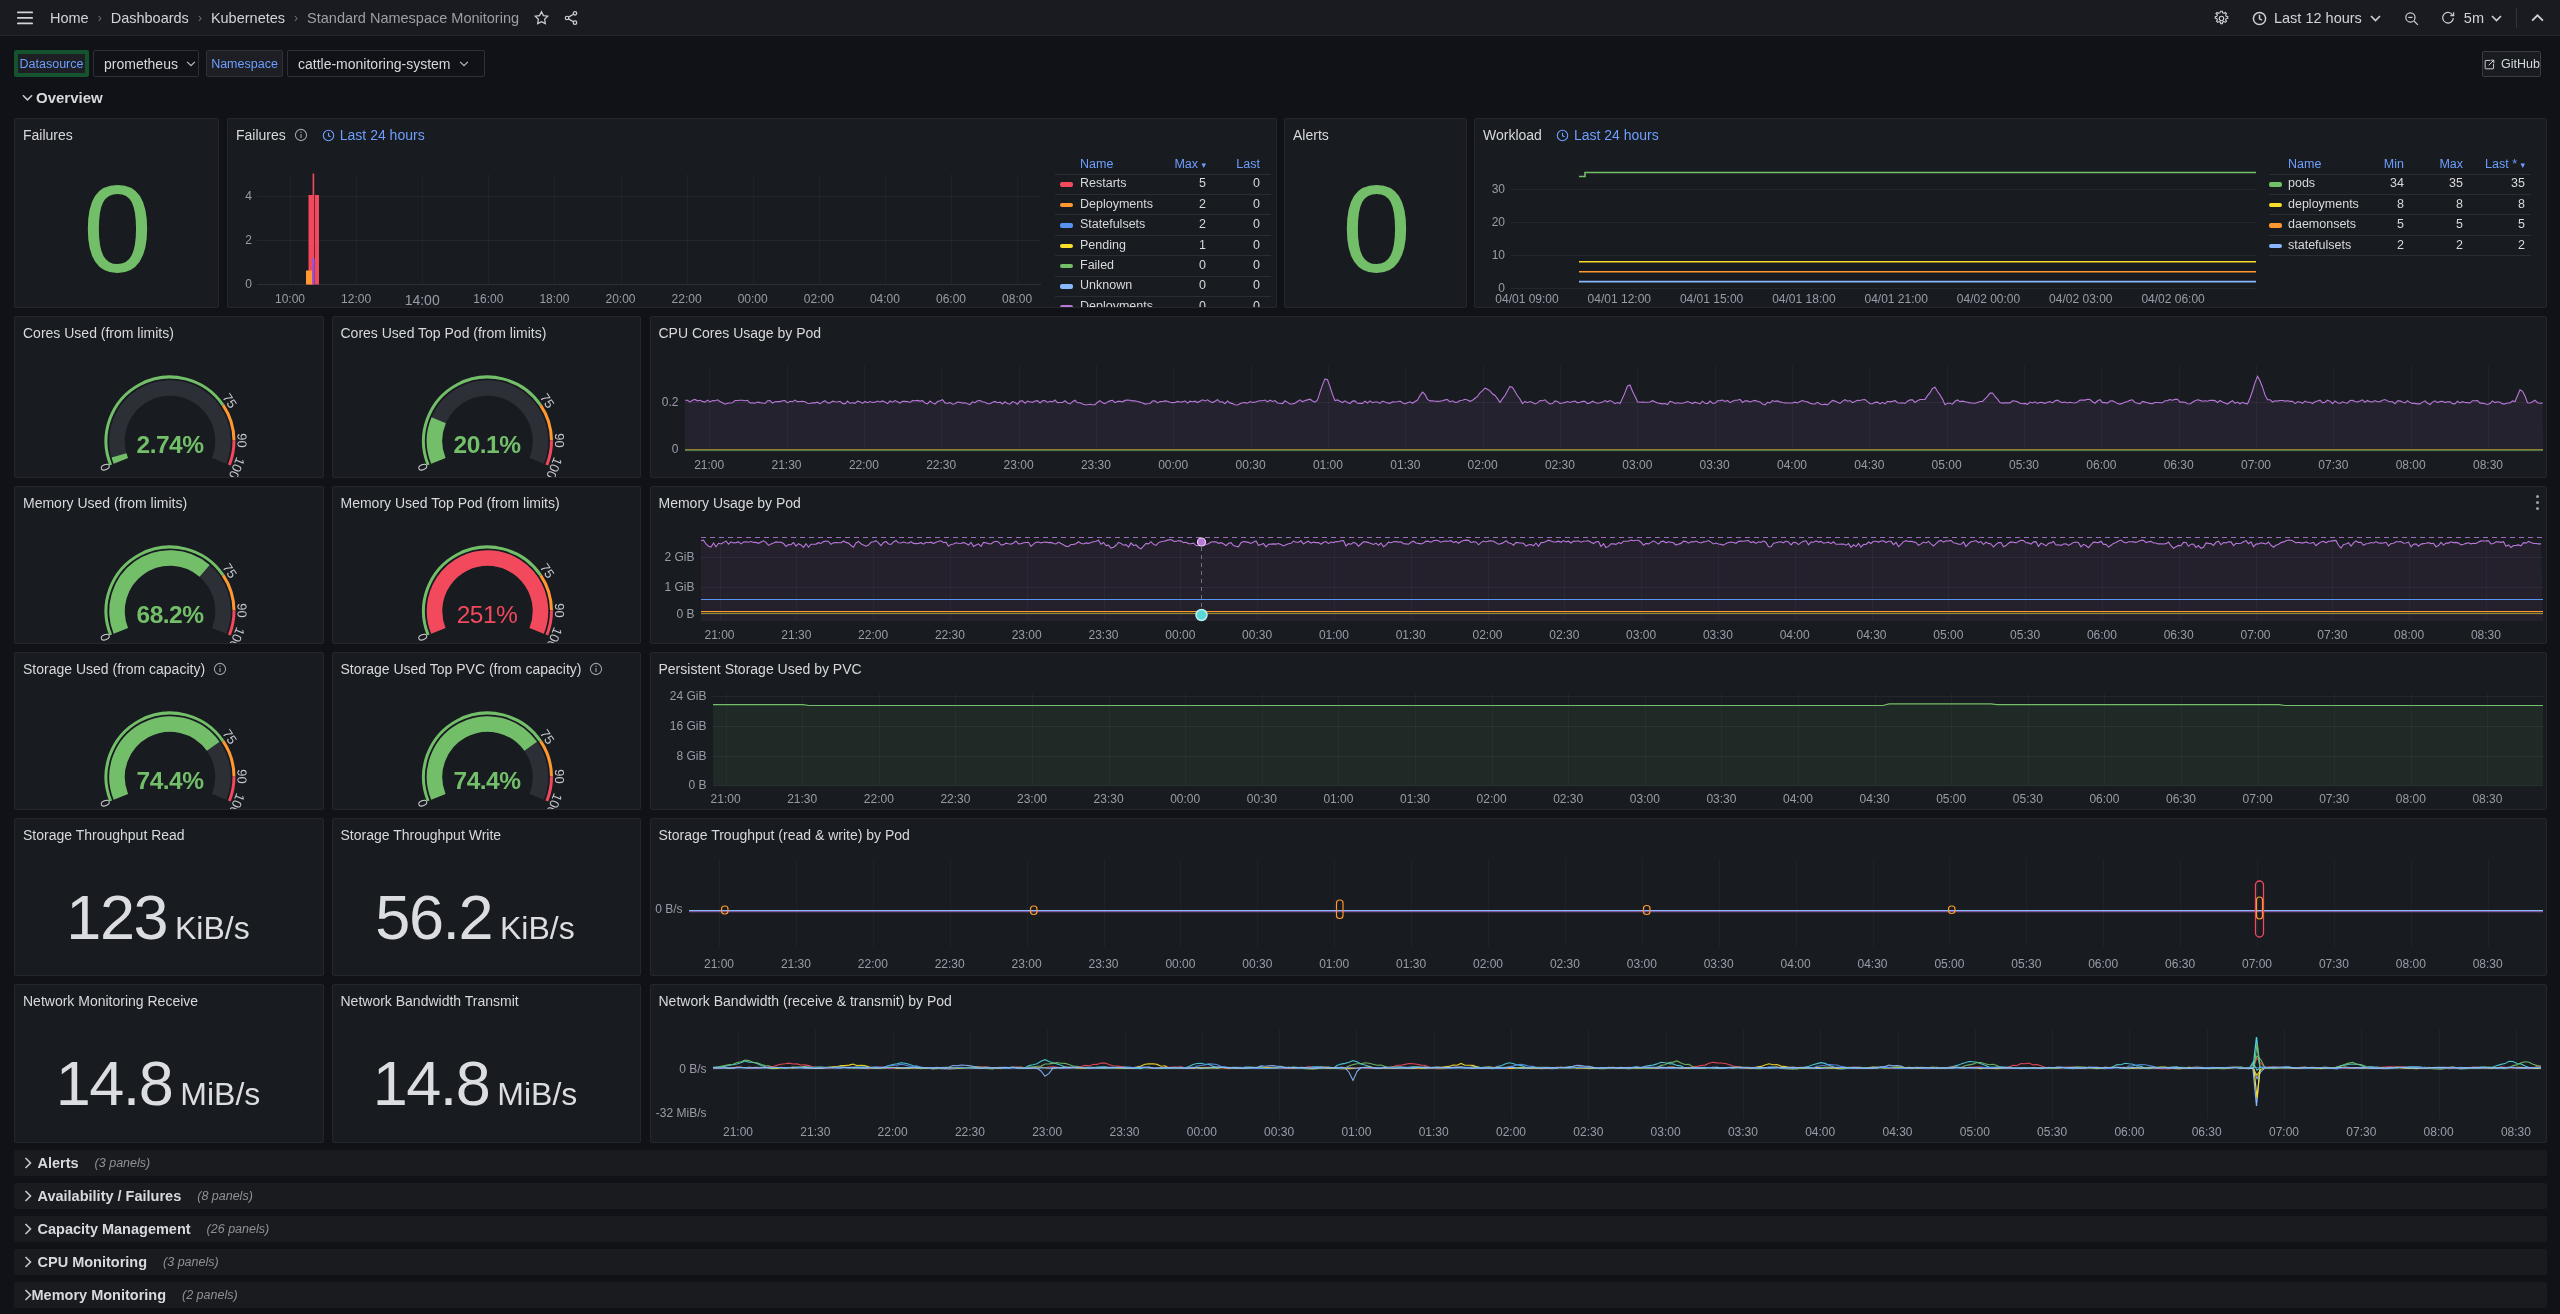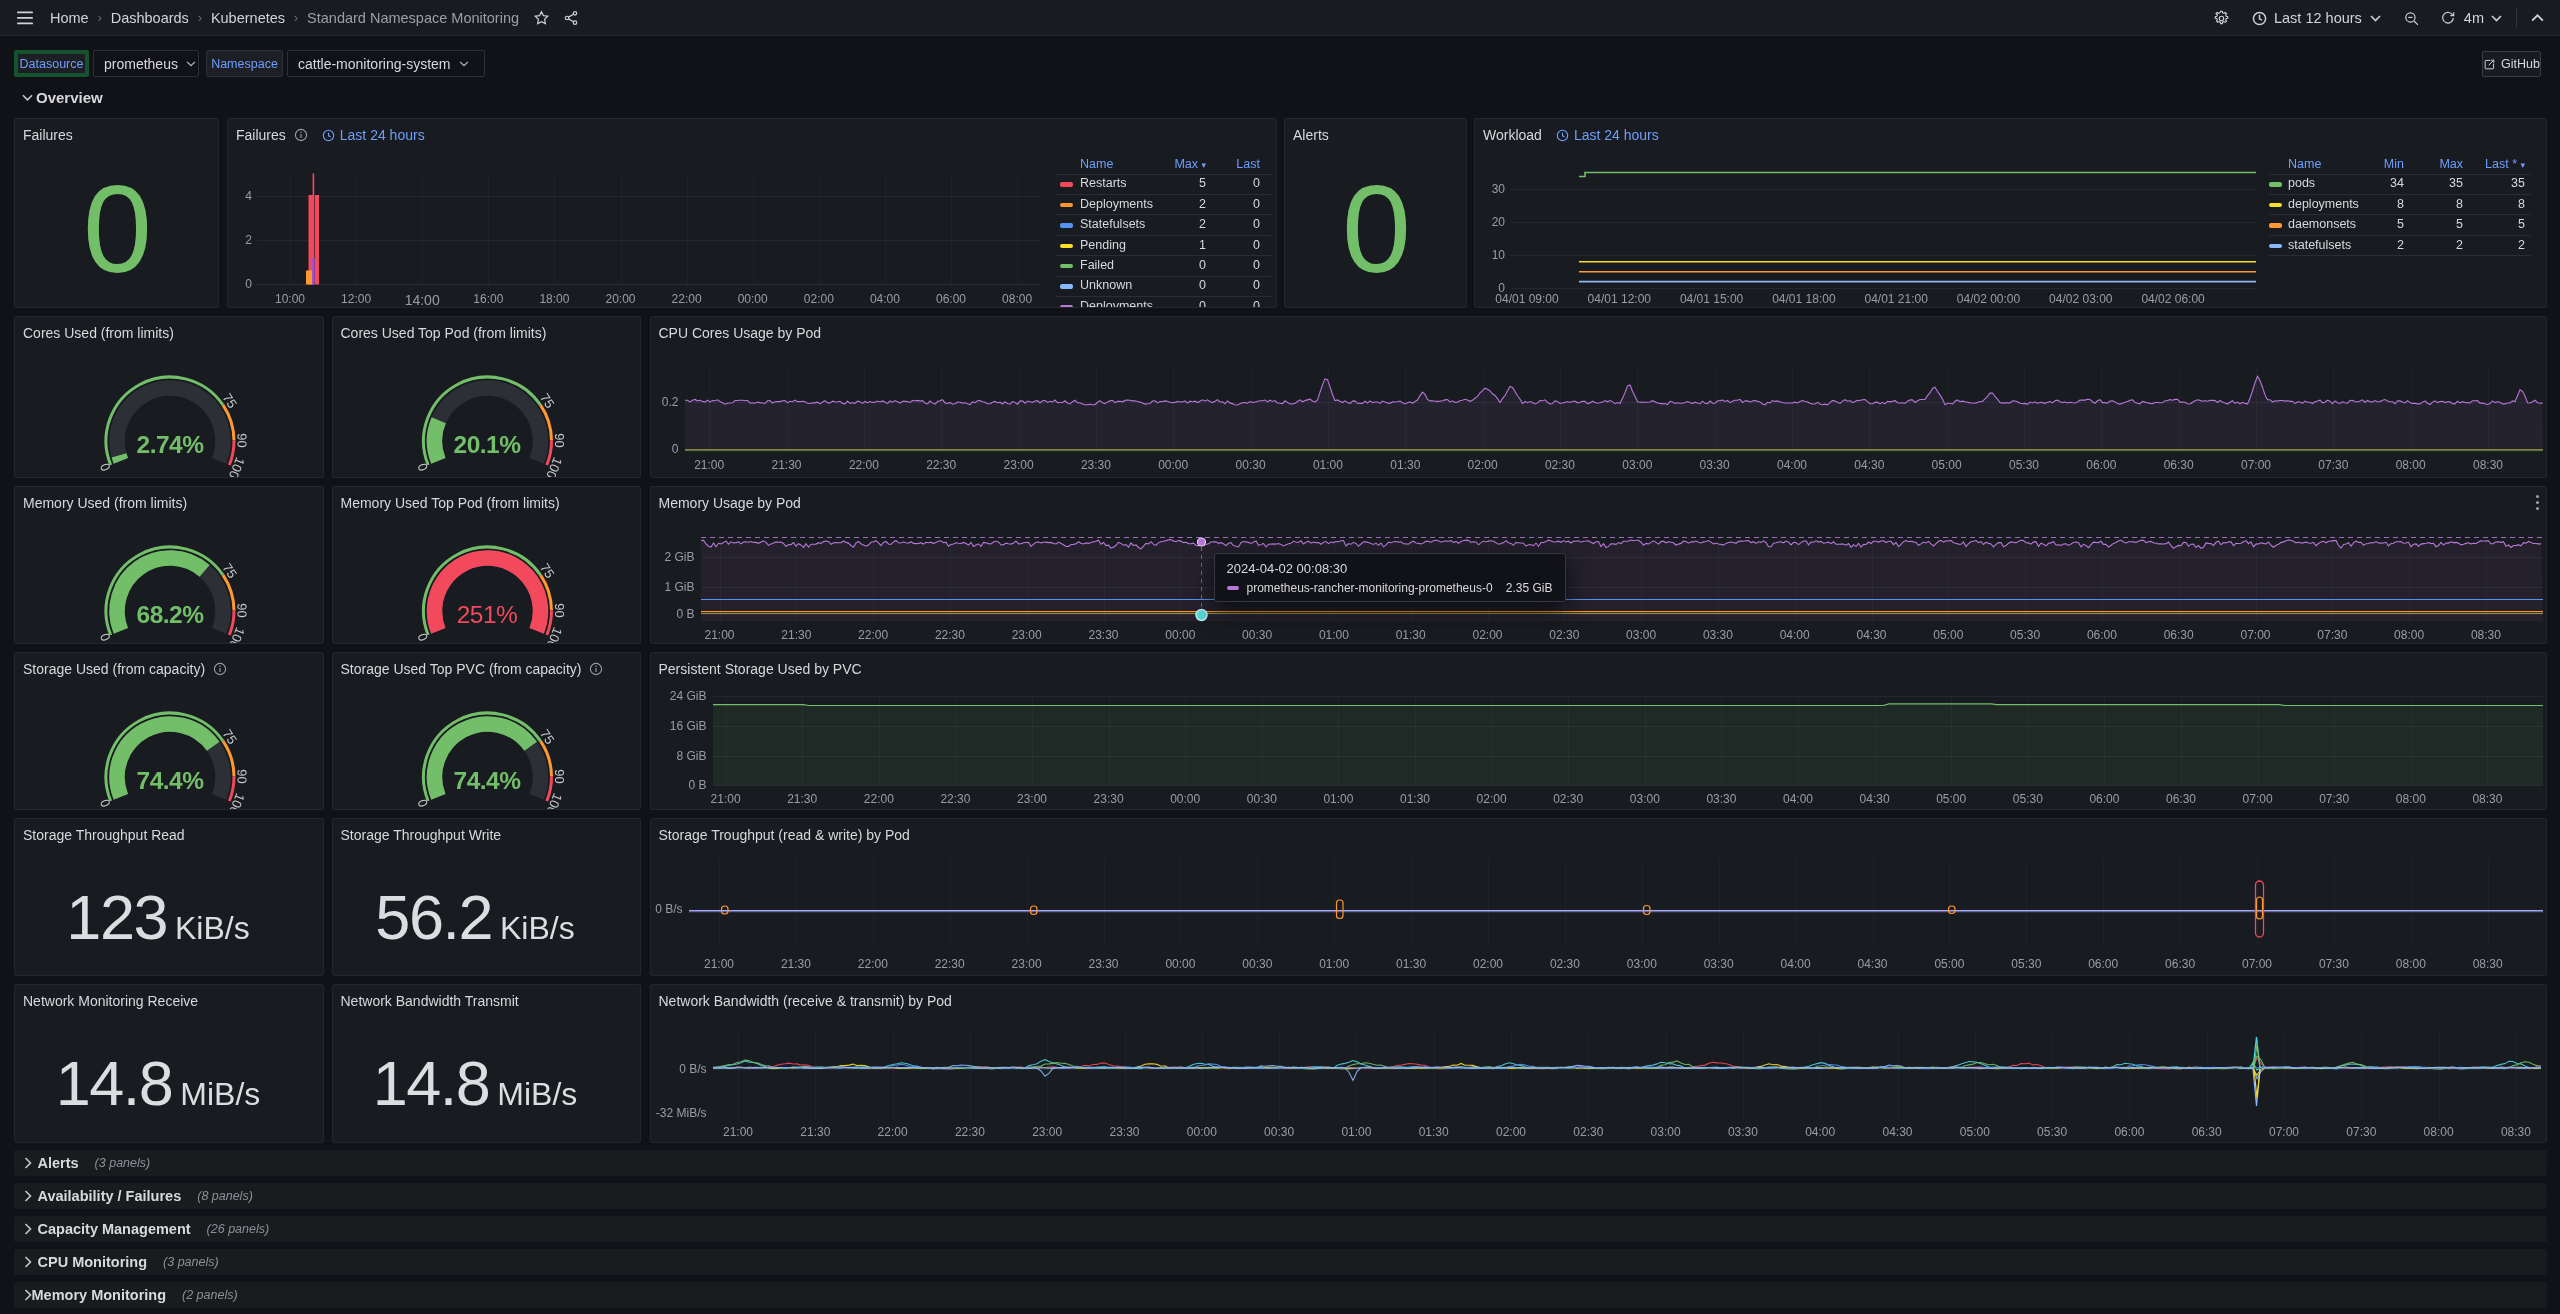--- a/index.html
+++ b/index.html
@@ -52,21 +52,21 @@
       </svg>
 <svg width="17" height="17" viewBox="0 0 24 24" style="margin-left:22px">
         <circle cx="10.5" cy="10.5" r="6.5" fill="none" stroke="#cfd0d5" stroke-width="1.7"></circle>
         <path d="M15.5 15.5L21 21" stroke="#cfd0d5" stroke-width="1.7"></path>
         <path d="M7.5 10.5h6" stroke="#cfd0d5" stroke-width="1.7"></path>
       </svg>
 <svg width="16" height="16" viewBox="0 0 24 24" style="margin-left:20px">
         <path d="M19.4 8.5A8 8 0 1 0 20 12" fill="none" stroke="#cfd0d5" stroke-width="1.8"></path>
         <path d="M20.5 3.5v5h-5" fill="none" stroke="#cfd0d5" stroke-width="1.8"></path>
       </svg>
-<span class="navtxt" style="margin-left:8px;font-weight:500">4m</span>
+<span class="navtxt" style="margin-left:8px;font-weight:500">5m</span>
 <svg width="11" height="7" viewBox="0 0 11 7" style="margin-left:7px">
         <path d="M1 1l4.5 4.5L10 1" fill="none" stroke="#cfd0d5" stroke-width="1.6"></path>
       </svg>
 <div style="width:1px;height:20px;background:#33343a;margin:0 14px"></div>
 <svg width="13" height="8" viewBox="0 0 12 7" style="margin-right:16px">
         <path d="M1 6l5-5 5 5" fill="none" stroke="#cfd0d5" stroke-width="1.7"></path>
       </svg>
 </div>
   </div>
 <div style="position:absolute;left:14px;top:50px;height:27px;background:#1d1f25;border:4px solid #14532d;border-radius:2px;width:75px;display:flex;align-items:center;justify-content:center">
@@ -477,28 +477,20 @@
       <polygon points="50.0,53.7 52.5,53.1 55.0,57.0 57.5,59.2 60.0,60.0 62.5,56.0 65.0,59.8 67.5,56.3 70.0,57.0 72.5,55.6 75.0,53.9 77.5,57.1 80.0,54.8 82.5,55.9 85.0,55.6 87.5,54.9 90.0,56.9 92.5,55.0 95.0,54.8 97.5,55.2 100.0,54.5 102.5,55.4 105.0,55.4 107.5,56.3 110.0,54.9 112.5,53.8 115.0,55.3 117.5,58.4 120.0,57.0 122.5,56.1 125.0,54.9 127.5,55.3 130.0,55.0 132.5,56.4 135.0,59.4 137.5,57.6 140.0,57.7 142.5,55.5 145.0,59.1 147.5,56.7 150.0,57.9 152.5,60.4 155.0,56.7 157.5,60.2 160.0,57.2 162.5,57.2 165.0,57.1 167.5,55.7 170.0,56.5 172.5,54.6 175.0,54.0 177.5,54.5 180.0,57.3 182.5,55.8 185.0,55.6 187.5,55.8 190.0,55.7 192.5,54.0 195.0,55.4 197.5,56.1 200.0,58.5 202.5,60.3 205.0,56.0 207.5,54.4 210.0,56.7 212.5,58.0 215.0,59.2 217.5,58.1 220.0,55.3 222.5,54.7 225.0,53.7 227.5,55.9 230.0,58.7 232.5,55.4 235.0,54.5 237.5,57.0 240.0,57.3 242.5,54.9 245.0,53.5 247.5,55.8 250.0,56.0 252.5,55.0 255.0,55.8 257.5,56.2 260.0,54.7 262.5,56.4 265.0,56.6 267.5,56.4 270.0,55.7 272.5,57.2 275.0,55.3 277.5,55.7 280.0,55.2 282.5,56.6 285.0,55.3 287.5,54.3 290.0,53.8 292.5,55.7 295.0,55.2 297.5,59.3 300.0,57.4 302.5,57.0 305.0,55.8 307.5,56.3 310.0,56.5 312.5,55.4 315.0,56.5 317.5,58.0 320.0,55.3 322.5,59.4 325.0,58.0 327.5,56.8 330.0,59.3 332.5,55.4 335.0,55.7 337.5,56.6 340.0,56.9 342.5,55.0 345.0,54.3 347.5,55.0 350.0,58.0 352.5,57.6 355.0,56.1 357.5,56.7 360.0,57.1 362.5,56.0 365.0,54.0 367.5,56.9 370.0,56.8 372.5,55.7 375.0,55.5 377.5,55.3 380.0,59.3 382.5,57.1 385.0,55.3 387.5,55.1 390.0,55.9 392.5,55.2 395.0,55.1 397.5,55.6 400.0,55.4 402.5,56.5 405.0,56.9 407.5,55.1 410.0,56.4 412.5,57.8 415.0,59.4 417.5,59.5 420.0,57.5 422.5,57.4 425.0,56.7 427.5,54.7 430.0,56.3 432.5,57.0 435.0,55.9 437.5,56.4 440.0,55.4 442.5,54.7 445.0,54.3 447.5,53.2 450.0,57.3 452.5,55.5 455.0,58.6 457.5,58.1 460.0,61.1 462.5,60.3 465.0,58.3 467.5,55.3 470.0,56.4 472.5,58.2 475.0,57.7 477.5,60.1 480.0,56.0 482.5,58.5 485.0,57.9 487.5,60.5 490.0,61.9 492.5,59.2 495.0,56.4 497.5,56.9 500.0,54.7 502.5,57.4 505.0,58.3 507.5,55.6 510.0,54.7 512.5,54.2 515.0,53.6 517.5,52.9 520.0,52.6 522.5,54.1 525.0,54.5 527.5,53.6 530.0,54.1 532.5,55.6 535.0,55.3 537.5,56.6 540.0,56.8 542.5,56.2 545.0,58.4 547.5,58.7 550.0,57.4 552.5,58.3 555.0,57.6 557.5,56.7 560.0,55.0 562.5,54.9 565.0,54.8 567.5,56.3 570.0,55.7 572.5,56.8 575.0,58.7 577.5,56.3 580.0,55.6 582.5,58.6 585.0,59.2 587.5,59.9 590.0,55.7 592.5,54.5 595.0,54.9 597.5,55.4 600.0,56.4 602.5,55.1 605.0,54.0 607.5,58.3 610.0,57.5 612.5,56.5 615.0,59.9 617.5,57.3 620.0,57.1 622.5,56.9 625.0,57.1 627.5,56.5 630.0,57.5 632.5,59.0 635.0,57.8 637.5,56.7 640.0,56.3 642.5,54.1 645.0,55.3 647.5,55.3 650.0,53.8 652.5,57.0 655.0,55.2 657.5,54.2 660.0,56.1 662.5,55.1 665.0,55.6 667.5,55.6 670.0,57.3 672.5,55.3 675.0,54.5 677.5,56.6 680.0,55.0 682.5,55.6 685.0,54.6 687.5,54.7 690.0,53.7 692.5,53.5 695.0,59.0 697.5,56.7 700.0,57.2 702.5,55.3 705.0,56.5 707.5,59.2 710.0,57.0 712.5,54.8 715.0,54.9 717.5,55.6 720.0,56.5 722.5,57.5 725.0,56.1 727.5,58.2 730.0,56.0 732.5,59.8 735.0,57.9 737.5,55.1 740.0,55.7 742.5,54.7 745.0,54.5 747.5,55.1 750.0,54.8 752.5,56.8 755.0,56.9 757.5,57.2 760.0,55.3 762.5,54.2 765.0,56.0 767.5,56.4 770.0,56.9 772.5,56.0 775.0,54.1 777.5,54.4 780.0,55.2 782.5,53.7 785.0,53.3 787.5,53.7 790.0,55.2 792.5,54.3 795.0,54.1 797.5,54.3 800.0,53.6 802.5,55.6 805.0,54.4 807.5,56.3 810.0,54.5 812.5,53.5 815.0,53.1 817.5,53.4 820.0,55.5 822.5,54.9 825.0,55.0 827.5,57.8 830.0,55.6 832.5,54.1 835.0,55.0 837.5,54.1 840.0,53.8 842.5,54.3 845.0,55.8 847.5,57.2 850.0,56.6 852.5,55.6 855.0,53.8 857.5,55.8 860.0,56.4 862.5,58.2 865.0,55.4 867.5,55.7 870.0,56.0 872.5,56.3 875.0,59.0 877.5,57.7 880.0,57.5 882.5,58.8 885.0,56.0 887.5,59.3 890.0,55.6 892.5,55.5 895.0,54.4 897.5,53.2 900.0,54.1 902.5,55.0 905.0,54.9 907.5,54.2 910.0,55.3 912.5,53.6 915.0,54.9 917.5,54.2 920.0,56.0 922.5,54.0 925.0,54.3 927.5,53.8 930.0,55.2 932.5,54.2 935.0,54.0 937.5,53.7 940.0,55.2 942.5,56.5 945.0,54.7 947.5,54.6 950.0,59.5 952.5,56.7 955.0,60.5 957.5,59.4 960.0,56.7 962.5,56.9 965.0,57.4 967.5,55.6 970.0,56.6 972.5,54.3 975.0,54.3 977.5,54.2 980.0,53.1 982.5,53.7 985.0,53.2 987.5,53.3 990.0,55.2 992.5,58.2 995.0,56.4 997.5,56.9 1000.0,55.4 1002.5,53.8 1005.0,55.4 1007.5,57.1 1010.0,54.6 1012.5,54.1 1015.0,55.8 1017.5,54.7 1020.0,55.2 1022.5,55.8 1025.0,58.0 1027.5,57.1 1030.0,56.4 1032.5,54.1 1035.0,54.5 1037.5,56.2 1040.0,54.8 1042.5,54.9 1045.0,54.0 1047.5,55.3 1050.0,56.0 1052.5,54.9 1055.0,54.5 1057.5,53.5 1060.0,55.1 1062.5,57.0 1065.0,56.1 1067.5,57.0 1070.0,57.4 1072.5,58.1 1075.0,56.4 1077.5,55.5 1080.0,55.0 1082.5,55.5 1085.0,56.3 1087.5,54.4 1090.0,54.1 1092.5,54.2 1095.0,53.7 1097.5,53.6 1100.0,55.6 1102.5,54.7 1105.0,56.4 1107.5,54.8 1110.0,55.4 1112.5,53.9 1115.0,55.5 1117.5,59.8 1120.0,59.8 1122.5,56.2 1125.0,55.8 1127.5,55.0 1130.0,54.8 1132.5,55.8 1135.0,54.1 1137.5,55.0 1140.0,57.9 1142.5,55.4 1145.0,55.5 1147.5,57.6 1150.0,55.6 1152.5,54.3 1155.0,53.8 1157.5,57.9 1160.0,55.1 1162.5,55.2 1165.0,53.8 1167.5,55.1 1170.0,54.4 1172.5,56.1 1175.0,55.7 1177.5,55.1 1180.0,56.6 1182.5,54.8 1185.0,57.3 1187.5,57.3 1190.0,57.0 1192.5,57.1 1195.0,58.2 1197.5,56.6 1200.0,60.3 1202.5,57.8 1205.0,59.6 1207.5,56.4 1210.0,60.2 1212.5,57.3 1215.0,57.5 1217.5,55.0 1220.0,56.5 1222.5,54.3 1225.0,54.3 1227.5,55.1 1230.0,54.0 1232.5,53.7 1235.0,55.5 1237.5,54.2 1240.0,54.3 1242.5,57.6 1245.0,55.4 1247.5,59.7 1250.0,57.3 1252.5,54.6 1255.0,53.7 1257.5,54.5 1260.0,54.2 1262.5,54.9 1265.0,55.4 1267.5,58.3 1270.0,56.9 1272.5,55.0 1275.0,55.9 1277.5,54.4 1280.0,56.8 1282.5,58.9 1285.0,56.6 1287.5,54.3 1290.0,53.4 1292.5,55.1 1295.0,53.7 1297.5,54.0 1300.0,53.4 1302.5,55.8 1305.0,56.3 1307.5,57.1 1310.0,57.3 1312.5,55.0 1315.0,59.6 1317.5,56.6 1320.0,54.7 1322.5,54.2 1325.0,53.5 1327.5,55.6 1330.0,54.6 1332.5,57.5 1335.0,55.2 1337.5,56.4 1340.0,56.9 1342.5,60.0 1345.0,57.4 1347.5,55.6 1350.0,55.5 1352.5,59.7 1355.0,58.6 1357.5,56.3 1360.0,54.9 1362.5,55.2 1365.0,55.9 1367.5,54.4 1370.0,53.3 1372.5,53.5 1375.0,55.8 1377.5,55.9 1380.0,57.2 1382.5,54.9 1385.0,54.7 1387.5,59.4 1390.0,56.1 1392.5,57.3 1395.0,58.9 1397.5,56.3 1400.0,55.9 1402.5,54.5 1405.0,58.0 1407.5,57.7 1410.0,58.4 1412.5,57.0 1415.0,56.8 1417.5,58.4 1420.0,57.0 1422.5,55.4 1425.0,55.0 1427.5,55.7 1430.0,59.9 1432.5,57.3 1435.0,58.5 1437.5,60.7 1440.0,57.7 1442.5,55.1 1445.0,55.4 1447.5,55.6 1450.0,54.3 1452.5,57.4 1455.0,57.3 1457.5,60.0 1460.0,58.3 1462.5,56.4 1465.0,55.5 1467.5,54.0 1470.0,53.1 1472.5,54.9 1475.0,56.0 1477.5,54.7 1480.0,54.7 1482.5,54.9 1485.0,55.4 1487.5,54.3 1490.0,53.2 1492.5,53.4 1495.0,55.6 1497.5,54.8 1500.0,54.4 1502.5,56.0 1505.0,56.0 1507.5,56.9 1510.0,56.9 1512.5,57.0 1515.0,56.6 1517.5,55.1 1520.0,58.7 1522.5,61.2 1525.0,59.7 1527.5,58.4 1530.0,58.7 1532.5,55.3 1535.0,55.5 1537.5,59.3 1540.0,57.2 1542.5,57.0 1545.0,60.4 1547.5,58.6 1550.0,61.3 1552.5,60.2 1555.0,55.9 1557.5,56.4 1560.0,56.6 1562.5,58.4 1565.0,55.3 1567.5,54.2 1570.0,57.7 1572.5,55.5 1575.0,55.9 1577.5,54.8 1580.0,54.9 1582.5,58.6 1585.0,56.4 1587.5,56.5 1590.0,56.3 1592.5,54.7 1595.0,53.6 1597.5,56.7 1600.0,54.8 1602.5,59.7 1605.0,57.1 1607.5,56.9 1610.0,55.8 1612.5,56.4 1615.0,57.0 1617.5,55.0 1620.0,58.3 1622.5,60.2 1625.0,58.2 1627.5,57.3 1630.0,55.6 1632.5,54.9 1635.0,53.7 1637.5,53.0 1640.0,53.3 1642.5,54.3 1645.0,55.9 1647.5,55.3 1650.0,55.9 1652.5,55.9 1655.0,54.9 1657.5,56.0 1660.0,56.2 1662.5,55.3 1665.0,58.7 1667.5,56.5 1670.0,54.9 1672.5,54.3 1675.0,55.8 1677.5,54.3 1680.0,54.1 1682.5,53.6 1685.0,53.4 1687.5,58.3 1690.0,61.2 1692.5,57.4 1695.0,57.0 1697.5,55.7 1700.0,59.0 1702.5,55.9 1705.0,54.0 1707.5,55.4 1710.0,55.2 1712.5,58.3 1715.0,56.8 1717.5,56.5 1720.0,55.5 1722.5,56.0 1725.0,54.6 1727.5,56.0 1730.0,56.1 1732.5,56.0 1735.0,55.3 1737.5,58.8 1740.0,56.5 1742.5,56.3 1745.0,54.8 1747.5,54.8 1750.0,54.6 1752.5,56.2 1755.0,56.0 1757.5,55.1 1760.0,59.8 1762.5,57.3 1765.0,56.9 1767.5,59.2 1770.0,57.1 1772.5,56.6 1775.0,56.2 1777.5,55.6 1780.0,56.6 1782.5,56.3 1785.0,59.7 1787.5,58.6 1790.0,55.3 1792.5,58.1 1795.0,56.1 1797.5,56.1 1800.0,54.8 1802.5,55.6 1805.0,55.4 1807.5,56.1 1810.0,57.9 1812.5,57.2 1815.0,56.4 1817.5,55.8 1820.0,56.8 1822.5,56.2 1825.0,56.5 1827.5,55.1 1830.0,53.9 1832.5,54.0 1835.0,53.9 1837.5,53.7 1840.0,56.8 1842.5,56.5 1845.0,54.9 1847.5,54.9 1850.0,55.4 1852.5,54.7 1855.0,59.3 1857.5,57.9 1860.0,60.5 1862.5,58.5 1865.0,58.4 1867.5,57.9 1870.0,58.8 1872.5,55.6 1875.0,56.1 1877.5,54.4 1880.0,55.6 1882.5,56.5 1885.0,56.5 1887.5,56.9 1890.0,56.9 1892.0,134 50.0,134" fill="rgba(184,119,217,0.08)"></polygon>
       <polyline points="50.0,53.7 52.5,53.1 55.0,57.0 57.5,59.2 60.0,60.0 62.5,56.0 65.0,59.8 67.5,56.3 70.0,57.0 72.5,55.6 75.0,53.9 77.5,57.1 80.0,54.8 82.5,55.9 85.0,55.6 87.5,54.9 90.0,56.9 92.5,55.0 95.0,54.8 97.5,55.2 100.0,54.5 102.5,55.4 105.0,55.4 107.5,56.3 110.0,54.9 112.5,53.8 115.0,55.3 117.5,58.4 120.0,57.0 122.5,56.1 125.0,54.9 127.5,55.3 130.0,55.0 132.5,56.4 135.0,59.4 137.5,57.6 140.0,57.7 142.5,55.5 145.0,59.1 147.5,56.7 150.0,57.9 152.5,60.4 155.0,56.7 157.5,60.2 160.0,57.2 162.5,57.2 165.0,57.1 167.5,55.7 170.0,56.5 172.5,54.6 175.0,54.0 177.5,54.5 180.0,57.3 182.5,55.8 185.0,55.6 187.5,55.8 190.0,55.7 192.5,54.0 195.0,55.4 197.5,56.1 200.0,58.5 202.5,60.3 205.0,56.0 207.5,54.4 210.0,56.7 212.5,58.0 215.0,59.2 217.5,58.1 220.0,55.3 222.5,54.7 225.0,53.7 227.5,55.9 230.0,58.7 232.5,55.4 235.0,54.5 237.5,57.0 240.0,57.3 242.5,54.9 245.0,53.5 247.5,55.8 250.0,56.0 252.5,55.0 255.0,55.8 257.5,56.2 260.0,54.7 262.5,56.4 265.0,56.6 267.5,56.4 270.0,55.7 272.5,57.2 275.0,55.3 277.5,55.7 280.0,55.2 282.5,56.6 285.0,55.3 287.5,54.3 290.0,53.8 292.5,55.7 295.0,55.2 297.5,59.3 300.0,57.4 302.5,57.0 305.0,55.8 307.5,56.3 310.0,56.5 312.5,55.4 315.0,56.5 317.5,58.0 320.0,55.3 322.5,59.4 325.0,58.0 327.5,56.8 330.0,59.3 332.5,55.4 335.0,55.7 337.5,56.6 340.0,56.9 342.5,55.0 345.0,54.3 347.5,55.0 350.0,58.0 352.5,57.6 355.0,56.1 357.5,56.7 360.0,57.1 362.5,56.0 365.0,54.0 367.5,56.9 370.0,56.8 372.5,55.7 375.0,55.5 377.5,55.3 380.0,59.3 382.5,57.1 385.0,55.3 387.5,55.1 390.0,55.9 392.5,55.2 395.0,55.1 397.5,55.6 400.0,55.4 402.5,56.5 405.0,56.9 407.5,55.1 410.0,56.4 412.5,57.8 415.0,59.4 417.5,59.5 420.0,57.5 422.5,57.4 425.0,56.7 427.5,54.7 430.0,56.3 432.5,57.0 435.0,55.9 437.5,56.4 440.0,55.4 442.5,54.7 445.0,54.3 447.5,53.2 450.0,57.3 452.5,55.5 455.0,58.6 457.5,58.1 460.0,61.1 462.5,60.3 465.0,58.3 467.5,55.3 470.0,56.4 472.5,58.2 475.0,57.7 477.5,60.1 480.0,56.0 482.5,58.5 485.0,57.9 487.5,60.5 490.0,61.9 492.5,59.2 495.0,56.4 497.5,56.9 500.0,54.7 502.5,57.4 505.0,58.3 507.5,55.6 510.0,54.7 512.5,54.2 515.0,53.6 517.5,52.9 520.0,52.6 522.5,54.1 525.0,54.5 527.5,53.6 530.0,54.1 532.5,55.6 535.0,55.3 537.5,56.6 540.0,56.8 542.5,56.2 545.0,58.4 547.5,58.7 550.0,57.4 552.5,58.3 555.0,57.6 557.5,56.7 560.0,55.0 562.5,54.9 565.0,54.8 567.5,56.3 570.0,55.7 572.5,56.8 575.0,58.7 577.5,56.3 580.0,55.6 582.5,58.6 585.0,59.2 587.5,59.9 590.0,55.7 592.5,54.5 595.0,54.9 597.5,55.4 600.0,56.4 602.5,55.1 605.0,54.0 607.5,58.3 610.0,57.5 612.5,56.5 615.0,59.9 617.5,57.3 620.0,57.1 622.5,56.9 625.0,57.1 627.5,56.5 630.0,57.5 632.5,59.0 635.0,57.8 637.5,56.7 640.0,56.3 642.5,54.1 645.0,55.3 647.5,55.3 650.0,53.8 652.5,57.0 655.0,55.2 657.5,54.2 660.0,56.1 662.5,55.1 665.0,55.6 667.5,55.6 670.0,57.3 672.5,55.3 675.0,54.5 677.5,56.6 680.0,55.0 682.5,55.6 685.0,54.6 687.5,54.7 690.0,53.7 692.5,53.5 695.0,59.0 697.5,56.7 700.0,57.2 702.5,55.3 705.0,56.5 707.5,59.2 710.0,57.0 712.5,54.8 715.0,54.9 717.5,55.6 720.0,56.5 722.5,57.5 725.0,56.1 727.5,58.2 730.0,56.0 732.5,59.8 735.0,57.9 737.5,55.1 740.0,55.7 742.5,54.7 745.0,54.5 747.5,55.1 750.0,54.8 752.5,56.8 755.0,56.9 757.5,57.2 760.0,55.3 762.5,54.2 765.0,56.0 767.5,56.4 770.0,56.9 772.5,56.0 775.0,54.1 777.5,54.4 780.0,55.2 782.5,53.7 785.0,53.3 787.5,53.7 790.0,55.2 792.5,54.3 795.0,54.1 797.5,54.3 800.0,53.6 802.5,55.6 805.0,54.4 807.5,56.3 810.0,54.5 812.5,53.5 815.0,53.1 817.5,53.4 820.0,55.5 822.5,54.9 825.0,55.0 827.5,57.8 830.0,55.6 832.5,54.1 835.0,55.0 837.5,54.1 840.0,53.8 842.5,54.3 845.0,55.8 847.5,57.2 850.0,56.6 852.5,55.6 855.0,53.8 857.5,55.8 860.0,56.4 862.5,58.2 865.0,55.4 867.5,55.7 870.0,56.0 872.5,56.3 875.0,59.0 877.5,57.7 880.0,57.5 882.5,58.8 885.0,56.0 887.5,59.3 890.0,55.6 892.5,55.5 895.0,54.4 897.5,53.2 900.0,54.1 902.5,55.0 905.0,54.9 907.5,54.2 910.0,55.3 912.5,53.6 915.0,54.9 917.5,54.2 920.0,56.0 922.5,54.0 925.0,54.3 927.5,53.8 930.0,55.2 932.5,54.2 935.0,54.0 937.5,53.7 940.0,55.2 942.5,56.5 945.0,54.7 947.5,54.6 950.0,59.5 952.5,56.7 955.0,60.5 957.5,59.4 960.0,56.7 962.5,56.9 965.0,57.4 967.5,55.6 970.0,56.6 972.5,54.3 975.0,54.3 977.5,54.2 980.0,53.1 982.5,53.7 985.0,53.2 987.5,53.3 990.0,55.2 992.5,58.2 995.0,56.4 997.5,56.9 1000.0,55.4 1002.5,53.8 1005.0,55.4 1007.5,57.1 1010.0,54.6 1012.5,54.1 1015.0,55.8 1017.5,54.7 1020.0,55.2 1022.5,55.8 1025.0,58.0 1027.5,57.1 1030.0,56.4 1032.5,54.1 1035.0,54.5 1037.5,56.2 1040.0,54.8 1042.5,54.9 1045.0,54.0 1047.5,55.3 1050.0,56.0 1052.5,54.9 1055.0,54.5 1057.5,53.5 1060.0,55.1 1062.5,57.0 1065.0,56.1 1067.5,57.0 1070.0,57.4 1072.5,58.1 1075.0,56.4 1077.5,55.5 1080.0,55.0 1082.5,55.5 1085.0,56.3 1087.5,54.4 1090.0,54.1 1092.5,54.2 1095.0,53.7 1097.5,53.6 1100.0,55.6 1102.5,54.7 1105.0,56.4 1107.5,54.8 1110.0,55.4 1112.5,53.9 1115.0,55.5 1117.5,59.8 1120.0,59.8 1122.5,56.2 1125.0,55.8 1127.5,55.0 1130.0,54.8 1132.5,55.8 1135.0,54.1 1137.5,55.0 1140.0,57.9 1142.5,55.4 1145.0,55.5 1147.5,57.6 1150.0,55.6 1152.5,54.3 1155.0,53.8 1157.5,57.9 1160.0,55.1 1162.5,55.2 1165.0,53.8 1167.5,55.1 1170.0,54.4 1172.5,56.1 1175.0,55.7 1177.5,55.1 1180.0,56.6 1182.5,54.8 1185.0,57.3 1187.5,57.3 1190.0,57.0 1192.5,57.1 1195.0,58.2 1197.5,56.6 1200.0,60.3 1202.5,57.8 1205.0,59.6 1207.5,56.4 1210.0,60.2 1212.5,57.3 1215.0,57.5 1217.5,55.0 1220.0,56.5 1222.5,54.3 1225.0,54.3 1227.5,55.1 1230.0,54.0 1232.5,53.7 1235.0,55.5 1237.5,54.2 1240.0,54.3 1242.5,57.6 1245.0,55.4 1247.5,59.7 1250.0,57.3 1252.5,54.6 1255.0,53.7 1257.5,54.5 1260.0,54.2 1262.5,54.9 1265.0,55.4 1267.5,58.3 1270.0,56.9 1272.5,55.0 1275.0,55.9 1277.5,54.4 1280.0,56.8 1282.5,58.9 1285.0,56.6 1287.5,54.3 1290.0,53.4 1292.5,55.1 1295.0,53.7 1297.5,54.0 1300.0,53.4 1302.5,55.8 1305.0,56.3 1307.5,57.1 1310.0,57.3 1312.5,55.0 1315.0,59.6 1317.5,56.6 1320.0,54.7 1322.5,54.2 1325.0,53.5 1327.5,55.6 1330.0,54.6 1332.5,57.5 1335.0,55.2 1337.5,56.4 1340.0,56.9 1342.5,60.0 1345.0,57.4 1347.5,55.6 1350.0,55.5 1352.5,59.7 1355.0,58.6 1357.5,56.3 1360.0,54.9 1362.5,55.2 1365.0,55.9 1367.5,54.4 1370.0,53.3 1372.5,53.5 1375.0,55.8 1377.5,55.9 1380.0,57.2 1382.5,54.9 1385.0,54.7 1387.5,59.4 1390.0,56.1 1392.5,57.3 1395.0,58.9 1397.5,56.3 1400.0,55.9 1402.5,54.5 1405.0,58.0 1407.5,57.7 1410.0,58.4 1412.5,57.0 1415.0,56.8 1417.5,58.4 1420.0,57.0 1422.5,55.4 1425.0,55.0 1427.5,55.7 1430.0,59.9 1432.5,57.3 1435.0,58.5 1437.5,60.7 1440.0,57.7 1442.5,55.1 1445.0,55.4 1447.5,55.6 1450.0,54.3 1452.5,57.4 1455.0,57.3 1457.5,60.0 1460.0,58.3 1462.5,56.4 1465.0,55.5 1467.5,54.0 1470.0,53.1 1472.5,54.9 1475.0,56.0 1477.5,54.7 1480.0,54.7 1482.5,54.9 1485.0,55.4 1487.5,54.3 1490.0,53.2 1492.5,53.4 1495.0,55.6 1497.5,54.8 1500.0,54.4 1502.5,56.0 1505.0,56.0 1507.5,56.9 1510.0,56.9 1512.5,57.0 1515.0,56.6 1517.5,55.1 1520.0,58.7 1522.5,61.2 1525.0,59.7 1527.5,58.4 1530.0,58.7 1532.5,55.3 1535.0,55.5 1537.5,59.3 1540.0,57.2 1542.5,57.0 1545.0,60.4 1547.5,58.6 1550.0,61.3 1552.5,60.2 1555.0,55.9 1557.5,56.4 1560.0,56.6 1562.5,58.4 1565.0,55.3 1567.5,54.2 1570.0,57.7 1572.5,55.5 1575.0,55.9 1577.5,54.8 1580.0,54.9 1582.5,58.6 1585.0,56.4 1587.5,56.5 1590.0,56.3 1592.5,54.7 1595.0,53.6 1597.5,56.7 1600.0,54.8 1602.5,59.7 1605.0,57.1 1607.5,56.9 1610.0,55.8 1612.5,56.4 1615.0,57.0 1617.5,55.0 1620.0,58.3 1622.5,60.2 1625.0,58.2 1627.5,57.3 1630.0,55.6 1632.5,54.9 1635.0,53.7 1637.5,53.0 1640.0,53.3 1642.5,54.3 1645.0,55.9 1647.5,55.3 1650.0,55.9 1652.5,55.9 1655.0,54.9 1657.5,56.0 1660.0,56.2 1662.5,55.3 1665.0,58.7 1667.5,56.5 1670.0,54.9 1672.5,54.3 1675.0,55.8 1677.5,54.3 1680.0,54.1 1682.5,53.6 1685.0,53.4 1687.5,58.3 1690.0,61.2 1692.5,57.4 1695.0,57.0 1697.5,55.7 1700.0,59.0 1702.5,55.9 1705.0,54.0 1707.5,55.4 1710.0,55.2 1712.5,58.3 1715.0,56.8 1717.5,56.5 1720.0,55.5 1722.5,56.0 1725.0,54.6 1727.5,56.0 1730.0,56.1 1732.5,56.0 1735.0,55.3 1737.5,58.8 1740.0,56.5 1742.5,56.3 1745.0,54.8 1747.5,54.8 1750.0,54.6 1752.5,56.2 1755.0,56.0 1757.5,55.1 1760.0,59.8 1762.5,57.3 1765.0,56.9 1767.5,59.2 1770.0,57.1 1772.5,56.6 1775.0,56.2 1777.5,55.6 1780.0,56.6 1782.5,56.3 1785.0,59.7 1787.5,58.6 1790.0,55.3 1792.5,58.1 1795.0,56.1 1797.5,56.1 1800.0,54.8 1802.5,55.6 1805.0,55.4 1807.5,56.1 1810.0,57.9 1812.5,57.2 1815.0,56.4 1817.5,55.8 1820.0,56.8 1822.5,56.2 1825.0,56.5 1827.5,55.1 1830.0,53.9 1832.5,54.0 1835.0,53.9 1837.5,53.7 1840.0,56.8 1842.5,56.5 1845.0,54.9 1847.5,54.9 1850.0,55.4 1852.5,54.7 1855.0,59.3 1857.5,57.9 1860.0,60.5 1862.5,58.5 1865.0,58.4 1867.5,57.9 1870.0,58.8 1872.5,55.6 1875.0,56.1 1877.5,54.4 1880.0,55.6 1882.5,56.5 1885.0,56.5 1887.5,56.9 1890.0,56.9" fill="none" stroke="#b877d9" stroke-width="1.1"></polyline>
       <path d="M50 50.5 L1892 50.5" stroke="#b877d9" stroke-width="1" stroke-dasharray="5 4" opacity="0.85"></path>
       <path d="M50 112.5 L1892 112.5" stroke="#5794f2" stroke-width="1.2"></path>
       <path d="M50 124.5 L1892 124.5" stroke="#ff9830" stroke-width="1.1"></path>
       <path d="M50 126.3 L1892 126.3" stroke="rgba(250,222,42,0.7)" stroke-width="1"></path>
       <path d="M550.5 52 L550.5 130" stroke="rgba(204,204,220,0.45)" stroke-width="1" stroke-dasharray="4 4"></path>
       <circle cx="550.5" cy="55" r="4" fill="#b877d9" stroke="#e8d5f2" stroke-width="1.2"></circle>
       <circle cx="550.5" cy="128" r="5.5" fill="#59d8d8" stroke="#bdeef0" stroke-width="1.5"></circle>
     </svg>
-    <div style="position:absolute;left:563px;top:66px;width:352px;height:49px;white-space:nowrap;background:#111217;border:1px solid #36383f;border-radius:3px;box-shadow:0 8px 24px rgba(1,4,9,0.75);z-index:4">
-      <div style="margin:7px 12px 0;font-size:13px;color:#d8d9dd">2024-04-02 00:08:30</div>
-      <div style="margin:5px 12px 0;display:flex;align-items:center">
-        <div style="width:12px;height:4.5px;border-radius:2px;background:#b877d9;margin-right:8px"></div>
-        <span style="font-size:12px;color:#d8d9dd">prometheus-rancher-monitoring-prometheus-0</span>
-        <span style="font-size:12px;color:#d8d9dd;margin-left:auto;font-weight:500;padding-left:8px">2.35 GiB</span>
-      </div>
-    </div>
   </div>
 <div class="panel" style="left:649.5px;top:652px;width:1897px;height:158px;">
     <div class="ptitle">Persistent Storage Used by PVC</div>
     <div style="position:absolute;left:62px;top:42.8px;width:1830.0px;height:1px;background:rgba(204,204,220,0.07)"></div>
     <div style="position:absolute;left:-24.0px;top:35.8px;width:80px;text-align:right;font-size:12px;color:rgba(204,204,220,0.72)">24 GiB</div>
     <div style="position:absolute;left:62px;top:72.6px;width:1830.0px;height:1px;background:rgba(204,204,220,0.07)"></div>
     <div style="position:absolute;left:-24.0px;top:65.6px;width:80px;text-align:right;font-size:12px;color:rgba(204,204,220,0.72)">16 GiB</div>
     <div style="position:absolute;left:62px;top:102.5px;width:1830.0px;height:1px;background:rgba(204,204,220,0.07)"></div>
     <div style="position:absolute;left:-24.0px;top:95.5px;width:80px;text-align:right;font-size:12px;color:rgba(204,204,220,0.72)">8 GiB</div>
     <div style="position:absolute;left:62px;top:132.3px;width:1830.0px;height:1px;background:rgba(204,204,220,0.07)"></div>

